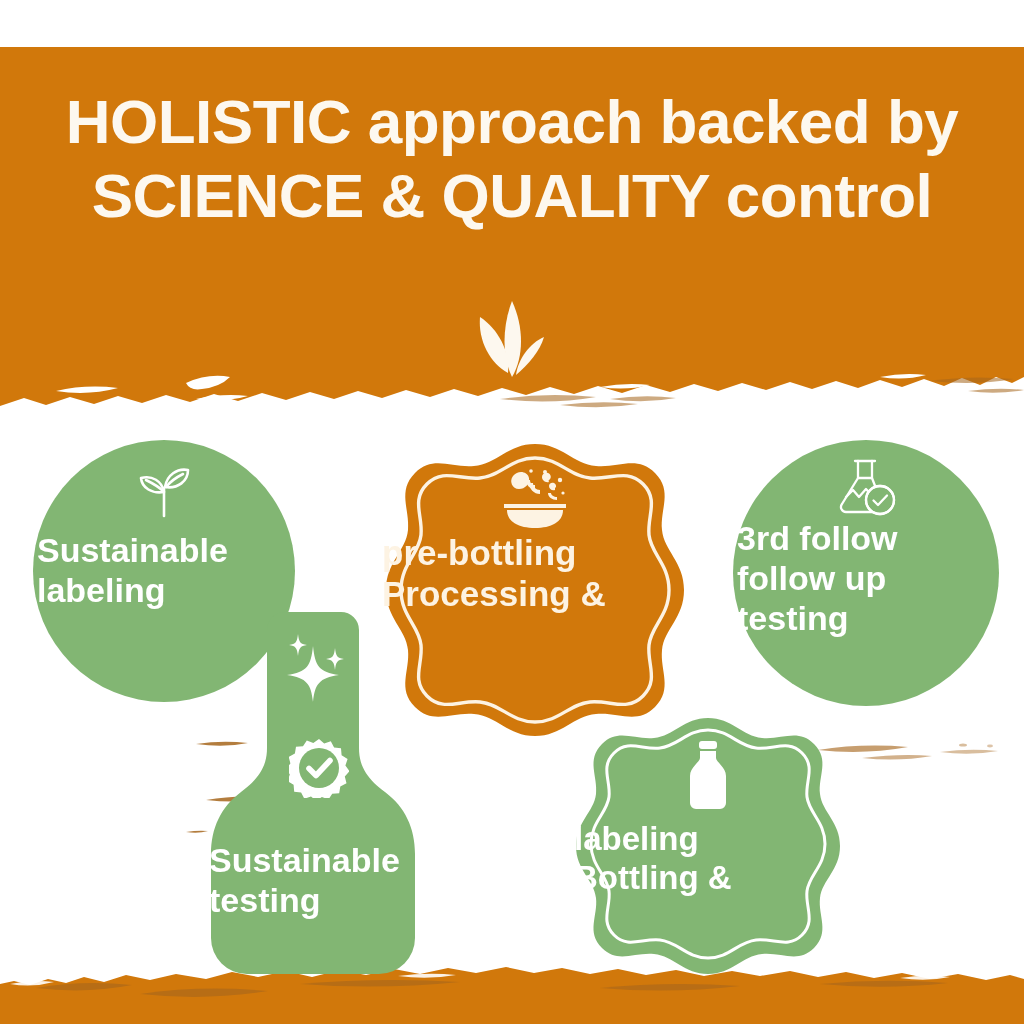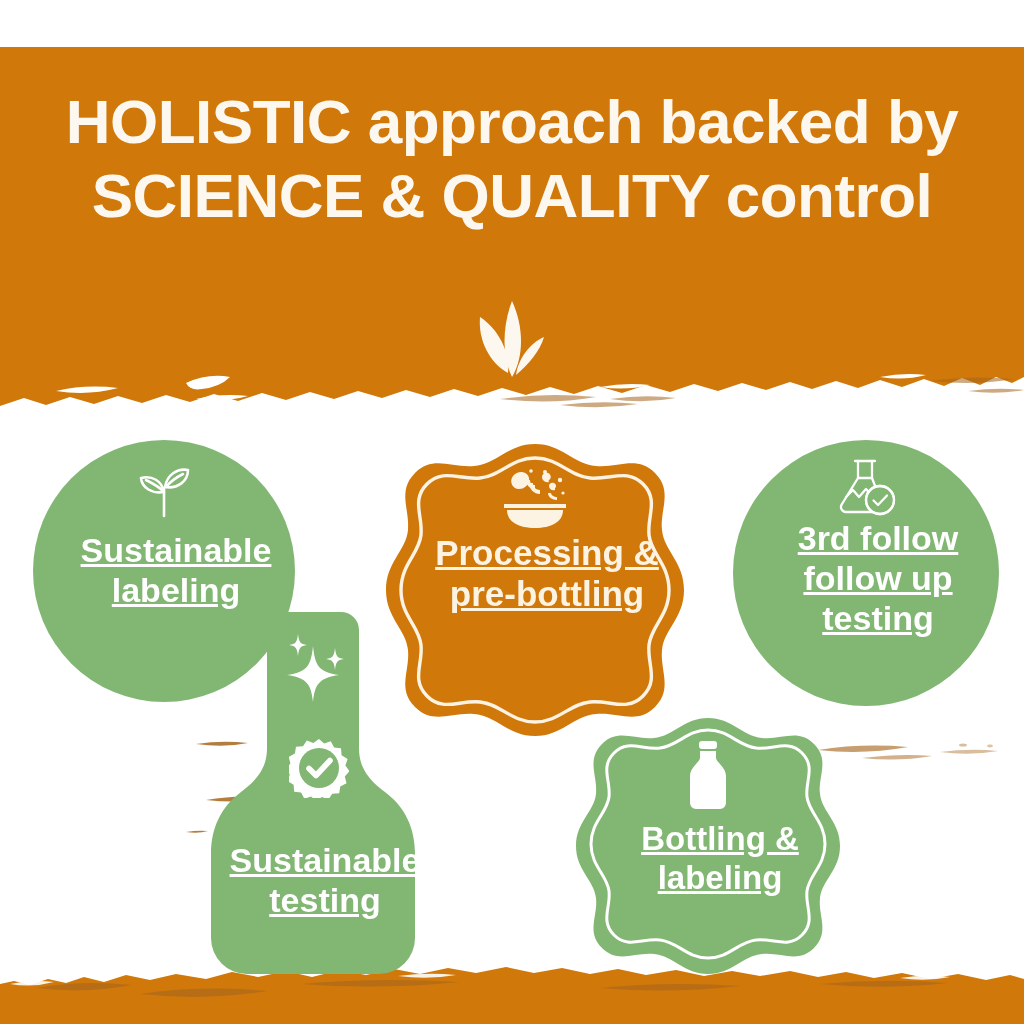--- a/index.html
+++ b/index.html
@@ -35,27 +35,26 @@
     position:absolute;left:462px;top:252px;width:100px;height:80px;
   }
 
   
   .speckles{position:absolute;left:0;top:700px;width:1024px;height:140px;}
   .bottom-brush{position:absolute;left:0;bottom:0;width:1024px;height:80px;}
 
   
   .node{position:absolute;}
   .node .label{
-    position:absolute;left:12px;width:100%;
-    text-align:center;
+    position:absolute;left:4px;width:100%;
+    text-align:left;
     color:#ffffff;
     font-weight:bold;
     line-height:1.18;
     white-space:nowrap;
-    text-decoration:underline;
   }
   .node .label .ln{display:block;}
   .node .icon{position:absolute;}
 
   
   .circle{border-radius:50%;background:#82b673;}
 
   
   #node-sustainable{left:33px;top:440px;width:262px;height:262px;}
   #node-sustainable .icon{left:99px;top:22px;width:64px;height:58px;}
@@ -231,22 +230,22 @@
     <div class="icon">
       <svg viewBox="0 0 48 70" width="48" height="70" xmlns="http://www.w3.org/2000/svg">
         <g fill="#ffffff">
           <rect x="15" y="1" width="18" height="8" rx="3"></rect>
           <path d="M16 11 h16 v7 c0 4 10 9 10 18 v27 a6 6 0 0 1 -6 6 h-24 a6 6 0 0 1 -6 -6 v-27
             c0 -9 10 -14 10 -18 z"></path>
         </g>
       </svg>
     </div>
     <div class="label">
+      <span class="ln">labeling</span>
       <span class="ln">Bottling &amp;</span>
-      <span class="ln">labeling</span>
     </div>
   </div>
 
   <div class="node" id="node-processing">
     <svg class="badge-svg" viewBox="0 0 314 300" width="314" height="300" xmlns="http://www.w3.org/2000/svg">
       <path fill="#d1780b" d="M157 4
         C184 4 195 24 218 26 C241 28 259 15 277 33 C295 51 282 69 284 90
         C286 111 306 122 306 150 C306 178 286 189 284 210 C282 231 295 249 277 267
         C259 285 241 272 218 274 C195 276 184 296 157 296
         C130 296 119 276 96 274 C73 272 55 285 37 267
@@ -274,22 +273,22 @@
           <path d="M55 24 c-3 1 -6 -1 -6 -4 c0 -2 2 -4 5 -3 c2 1 3 4 1 5 z"></path>
           <path d="M57 34 c-5 0 -9 -3 -9 -7 h3 c0 2 3 4 6 4 z"></path>
           <circle cx="60" cy="14" r="2.2"></circle>
           <circle cx="45" cy="6" r="2"></circle>
           <circle cx="31" cy="5" r="1.8"></circle>
           <circle cx="63" cy="27" r="1.6"></circle>
         </g>
       </svg>
     </div>
     <div class="label">
+      <span class="ln">pre-bottling</span>
       <span class="ln">Processing &amp;</span>
-      <span class="ln">pre-bottling</span>
     </div>
   </div>
 
   <div class="header-band">
     <svg width="1024" height="372" viewBox="0 0 1024 372" preserveAspectRatio="none" xmlns="http://www.w3.org/2000/svg">
       <path fill="#d1780b" d="M0,0 L1024,0 L1024,330 L1012,336 L996,330 L980,338 L962,331 L944,339
         L924,332 L902,340 L880,333 L858,341 L836,334 L812,342 L790,335 L766,343 L742,336 L718,344
         L694,337 L670,345 L646,338 L622,346 L598,339 L574,347 L550,340 L526,348 L502,341 L478,349
         L454,342 L430,350 L406,343 L382,351 L358,344 L334,352 L310,345 L286,353 L262,346 L238,354
         L214,347 L190,355 L166,348 L142,356 L118,349 L94,357 L70,350 L46,358 L24,351 L0,359 Z"></path>

